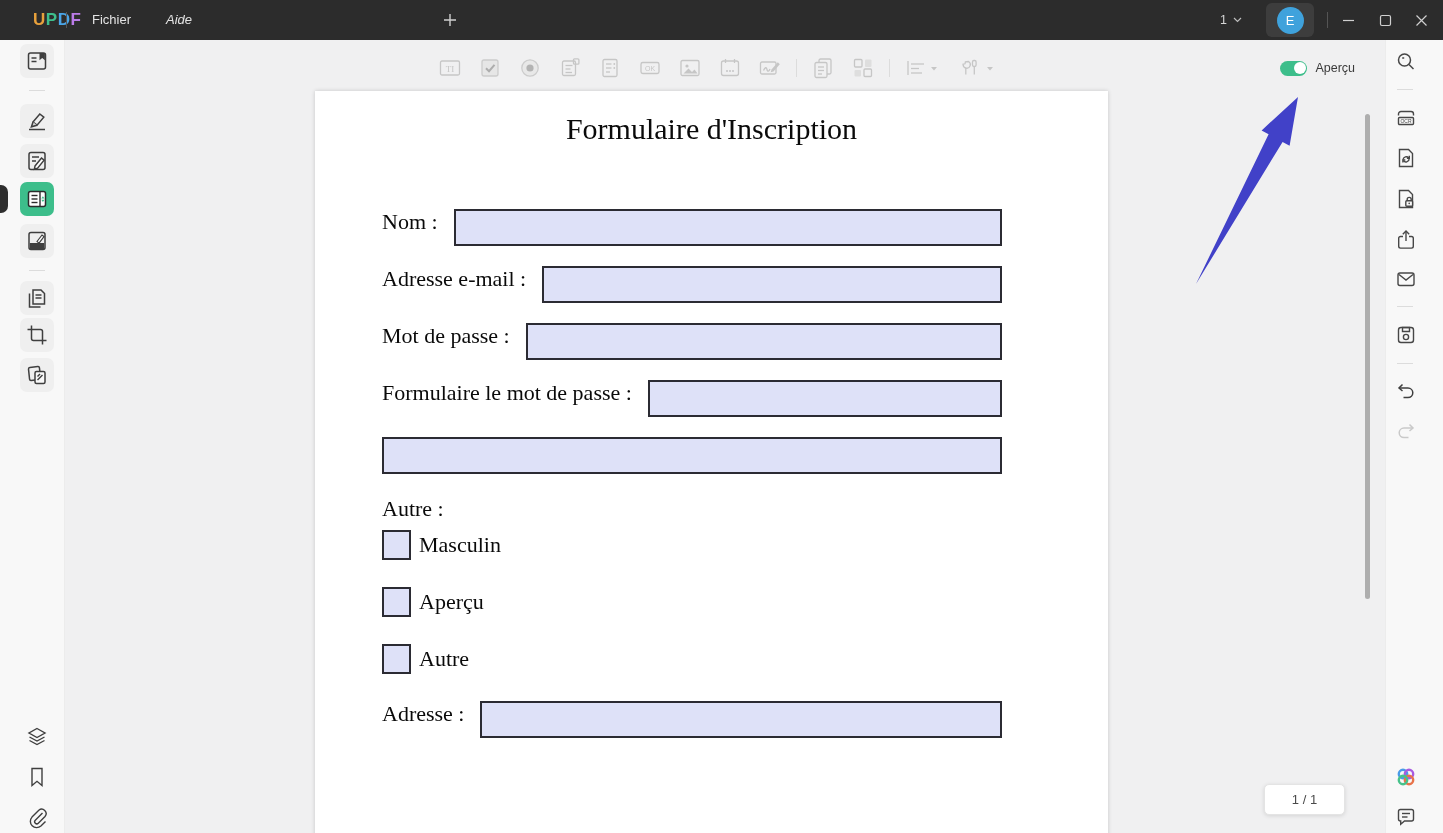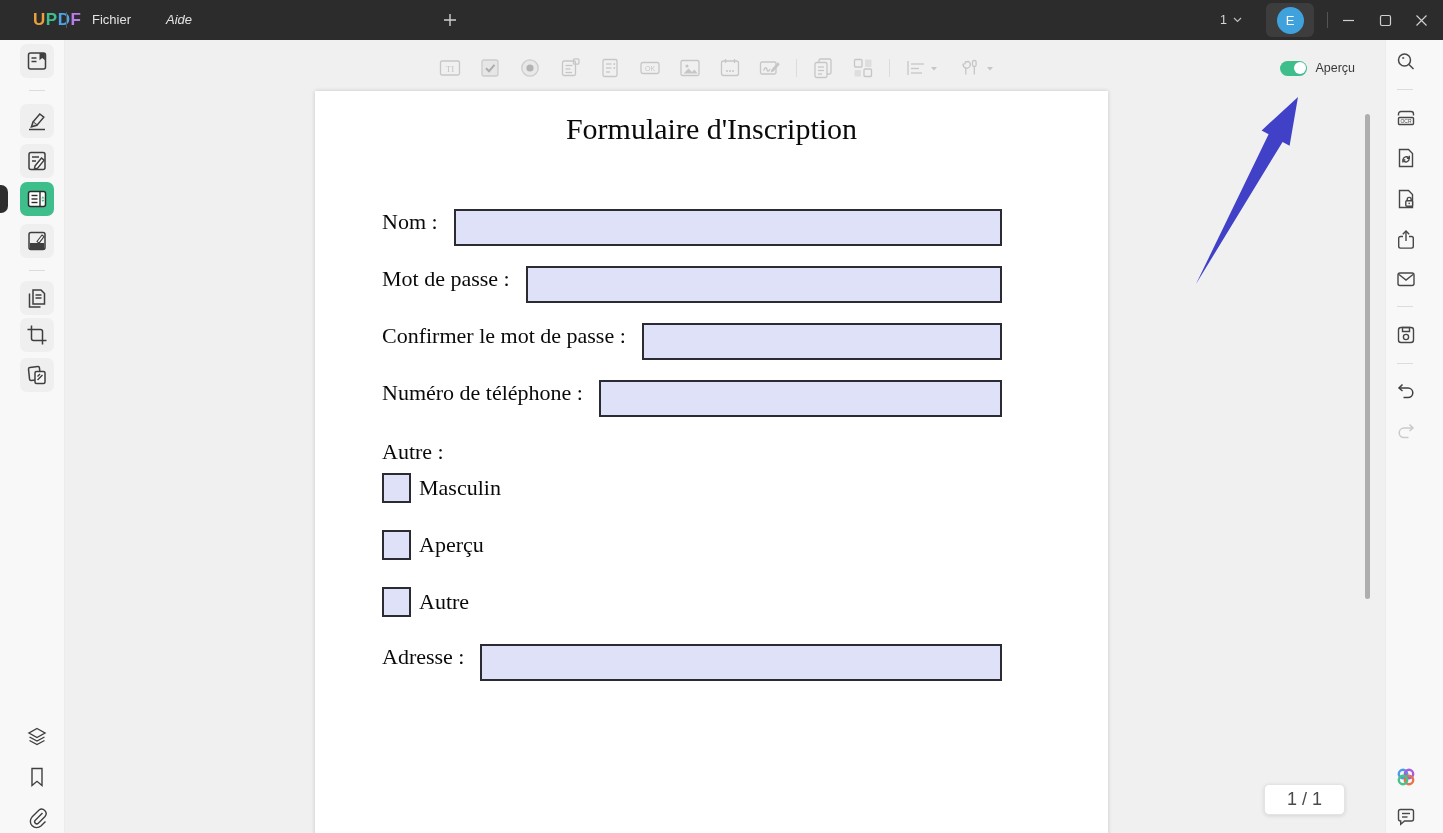--- a/index.html
+++ b/index.html
@@ -53,21 +53,21 @@
   .f-input { flex:1; height:37px; background:#dee1f8; border:2px solid #2b2b33; cursor:text; }
   .genre-label { font-family:"Liberation Serif", serif; font-size:22px; color:#0a0a0a; margin:22px 0 8px; }
   .cb-row { display:flex; align-items:center; height:30px; margin-bottom:27px; }
   .cb { width:29px; height:30px; background:#dee1f8; border:2px solid #2b2b33; margin-right:8px; cursor:pointer; flex:none; }
   .cb-label { font-family:"Liberation Serif", serif; font-size:22px; color:#0a0a0a; }
   .addr-row { margin-top:20px; }
 
   
   .annot-arrow { position:absolute; left:1105px; top:45px; pointer-events:none; }
   .scroll-thumb { position:absolute; left:1300px; top:70px; width:5px; height:485px; border-radius:3px; background:#aeaeae; cursor:grab; }
-  .page-indicator { position:absolute; left:1199px; top:740px; width:81px; height:31px; background:#fff; border:1px solid #e4e4e4; border-radius:5px; box-shadow:0 1px 4px rgba(0,0,0,0.12); display:flex; align-items:center; justify-content:center; font-size:18px; color:#4a4a4a; }
+  .page-indicator { position:absolute; left:1199px; top:740px; width:81px; height:31px; background:#fff; border:1px solid #e4e4e4; border-radius:5px; box-shadow:0 1px 4px rgba(0,0,0,0.12); display:flex; align-items:center; justify-content:center; font-size:13px; color:#4a4a4a; }
 
   .icon-svg { display:block; }
 </style>
 </head>
 <body>
 
 <header class="titlebar">
   <div class="logo">
     <span style="color: rgb(232, 161, 60);">U</span>
       <span style="color: rgb(61, 190, 139);">P</span>
@@ -398,29 +398,32 @@
   </div>
 
   <div class="page">
     <h1 class="doc-title">Formulaire d'Inscription</h1>
     <div class="form-body">
       <div class="f-row">
         <span class="f-label">Nom :</span>
         <div class="f-input"></div>
       </div>
       <div class="f-row">
+        <span class="f-label">Adresse e-mail :</span>
+        <div class="f-input"></div>
+      </div>
+      <div class="f-row">
         <span class="f-label">Mot de passe :</span>
         <div class="f-input"></div>
       </div>
       <div class="f-row">
-        <span class="f-label">Confirmer le mot de passe :</span>
+        <span class="f-label">Formulaire le mot de passe :</span>
         <div class="f-input"></div>
       </div>
       <div class="f-row">
-        <span class="f-label">Numéro de téléphone :</span>
         <div class="f-input"></div>
       </div>
 
       <div class="genre-label">Autre :</div>
       <div class="cb-row">
         <div class="cb"></div>
         <span class="cb-label">Masculin</span>
       </div>
       <div class="cb-row">
         <div class="cb"></div>

